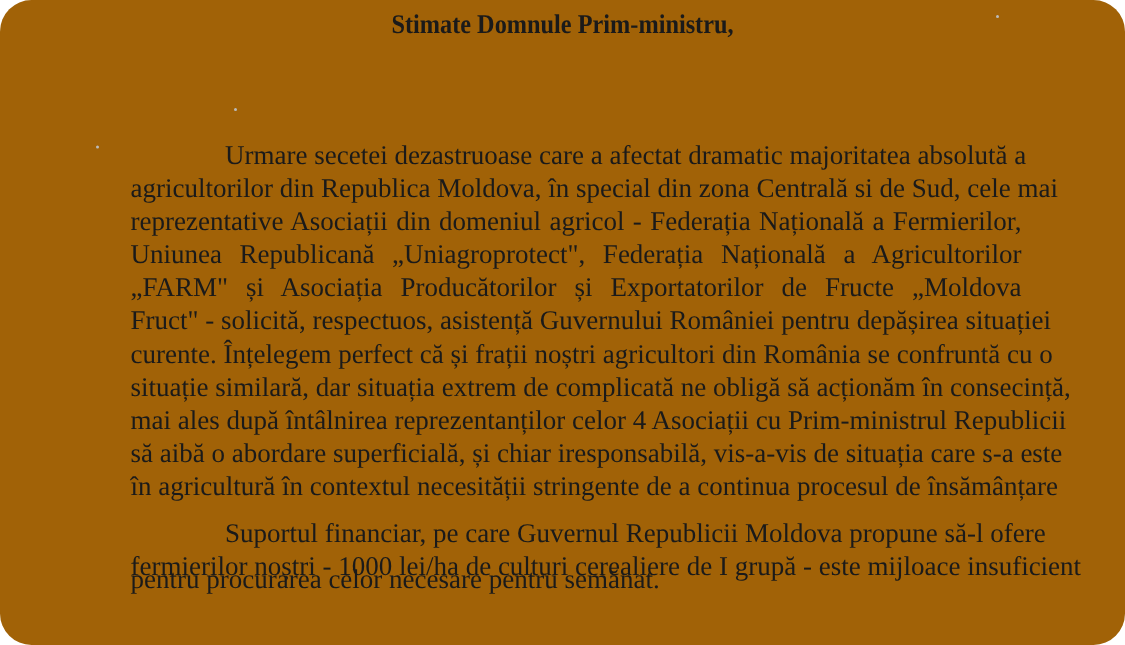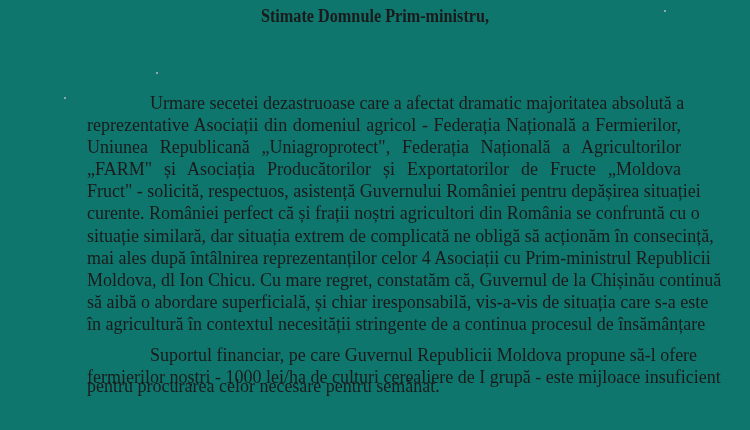--- a/index.html
+++ b/index.html
@@ -12,21 +12,22 @@
       height: 430px;
       overflow: hidden;
       position: relative;
       font-family: "Liberation Serif", "DejaVu Serif", serif;
       color: #1a1a1a;
     }
     .page {
       position: absolute;
       left: 0; top: 0;
       width: 750px; height: 430px;
-      background: #0f766e;
+      background: #a16207;
+      border-radius: 21px;
     }
     .salutation {
       position: absolute;
       top: 4px;
       left: 0;
       width: 750px;
       text-align: center;
       font-weight: bold;
       font-size: 18px;
       line-height: 24px;
@@ -67,28 +68,28 @@
   </style>
 </head>
 <body>
 
 <div class="page">
 
   <div class="salutation">Stimate Domnule Prim-ministru,</div>
 
   <div class="para p1">
     <span class="line indent">Urmare secetei dezastruoase care a afectat dramatic majoritatea absolută a</span>
+    <span class="line">agricultorilor din Republica Moldova, în special din zona Centrală si de Sud, cele mai</span>
     <span class="line"><span>reprezentative Asociații din  domeniul  agricol - </span><span class="b">Federația Națională a Fermierilor,</span></span>
     <span class="line b">Uniunea Republicană „Uniagroprotect", Federația Națională  a  Agricultorilor</span>
     <span class="line b">„FARM" și Asociația Producătorilor și Exportatorilor de Fructe „Moldova</span>
     <span class="line"><span class="b">Fruct"</span><span> - solicită, respectuos, asistență Guvernului României pentru depășirea situației</span></span>
-    <span class="line">curente. României perfect că și frații noștri agricultori din România se confruntă cu o</span>
+    <span class="line">curente. Înțelegem perfect că și frații noștri agricultori din România se confruntă cu o</span>
     <span class="line">situație similară, dar situația extrem de complicată ne obligă să acționăm în consecință,</span>
     <span class="line">mai ales după întâlnirea reprezentanților celor 4 Asociații cu  Prim-ministrul Republicii</span>
-    <span class="line">Moldova, dl Ion Chicu. Cu mare regret, constatăm că, Guvernul de la  Chișinău  continuă</span>
     <span class="line">să aibă o abordare superficială, și chiar iresponsabilă, vis-a-vis de situația care s-a este</span>
     <span class="line">în  agricultură în contextul necesității stringente de a  continua procesul  de  însămânțare</span>
     <span class="line last">pentru procurarea  celor necesare pentru semănat.</span>
   </div>
 
   <div class="para p2">
     <span class="line indent">Suportul financiar, pe care Guvernul Republicii Moldova  propune  să-l ofere</span>
     <span class="line">fermierilor noștri - 1000 lei/ha de culturi cerealiere de I grupă -  este mijloace insuficient</span>
   </div>
 

